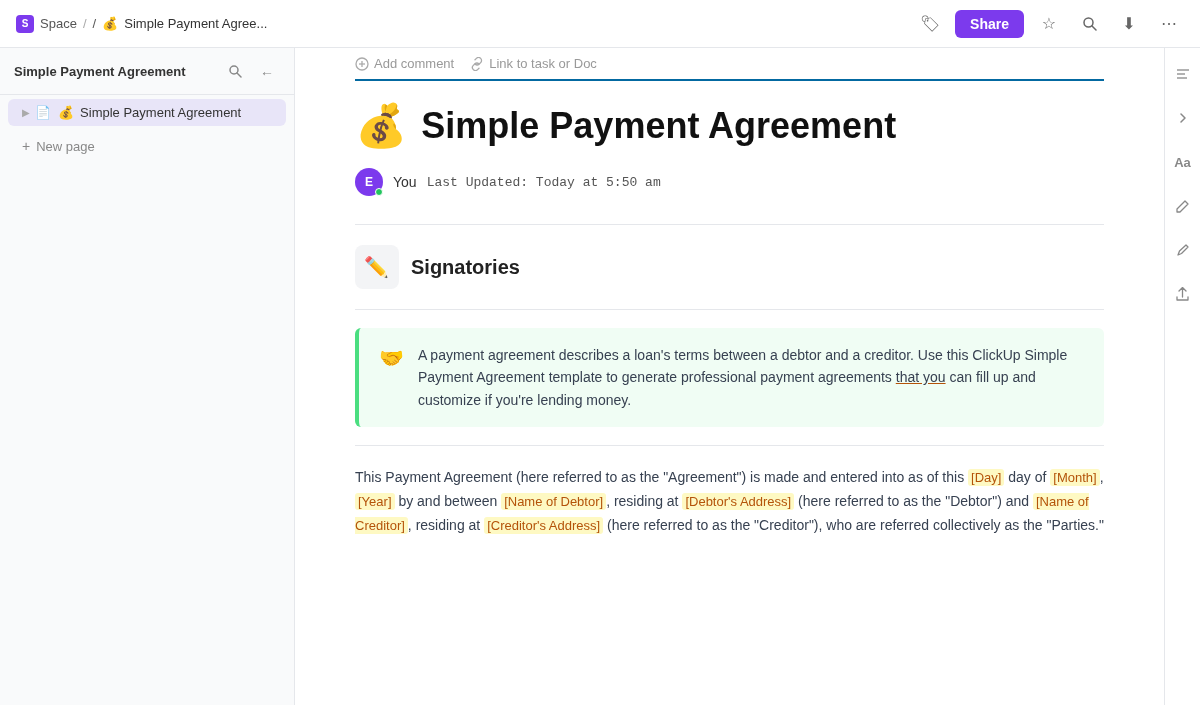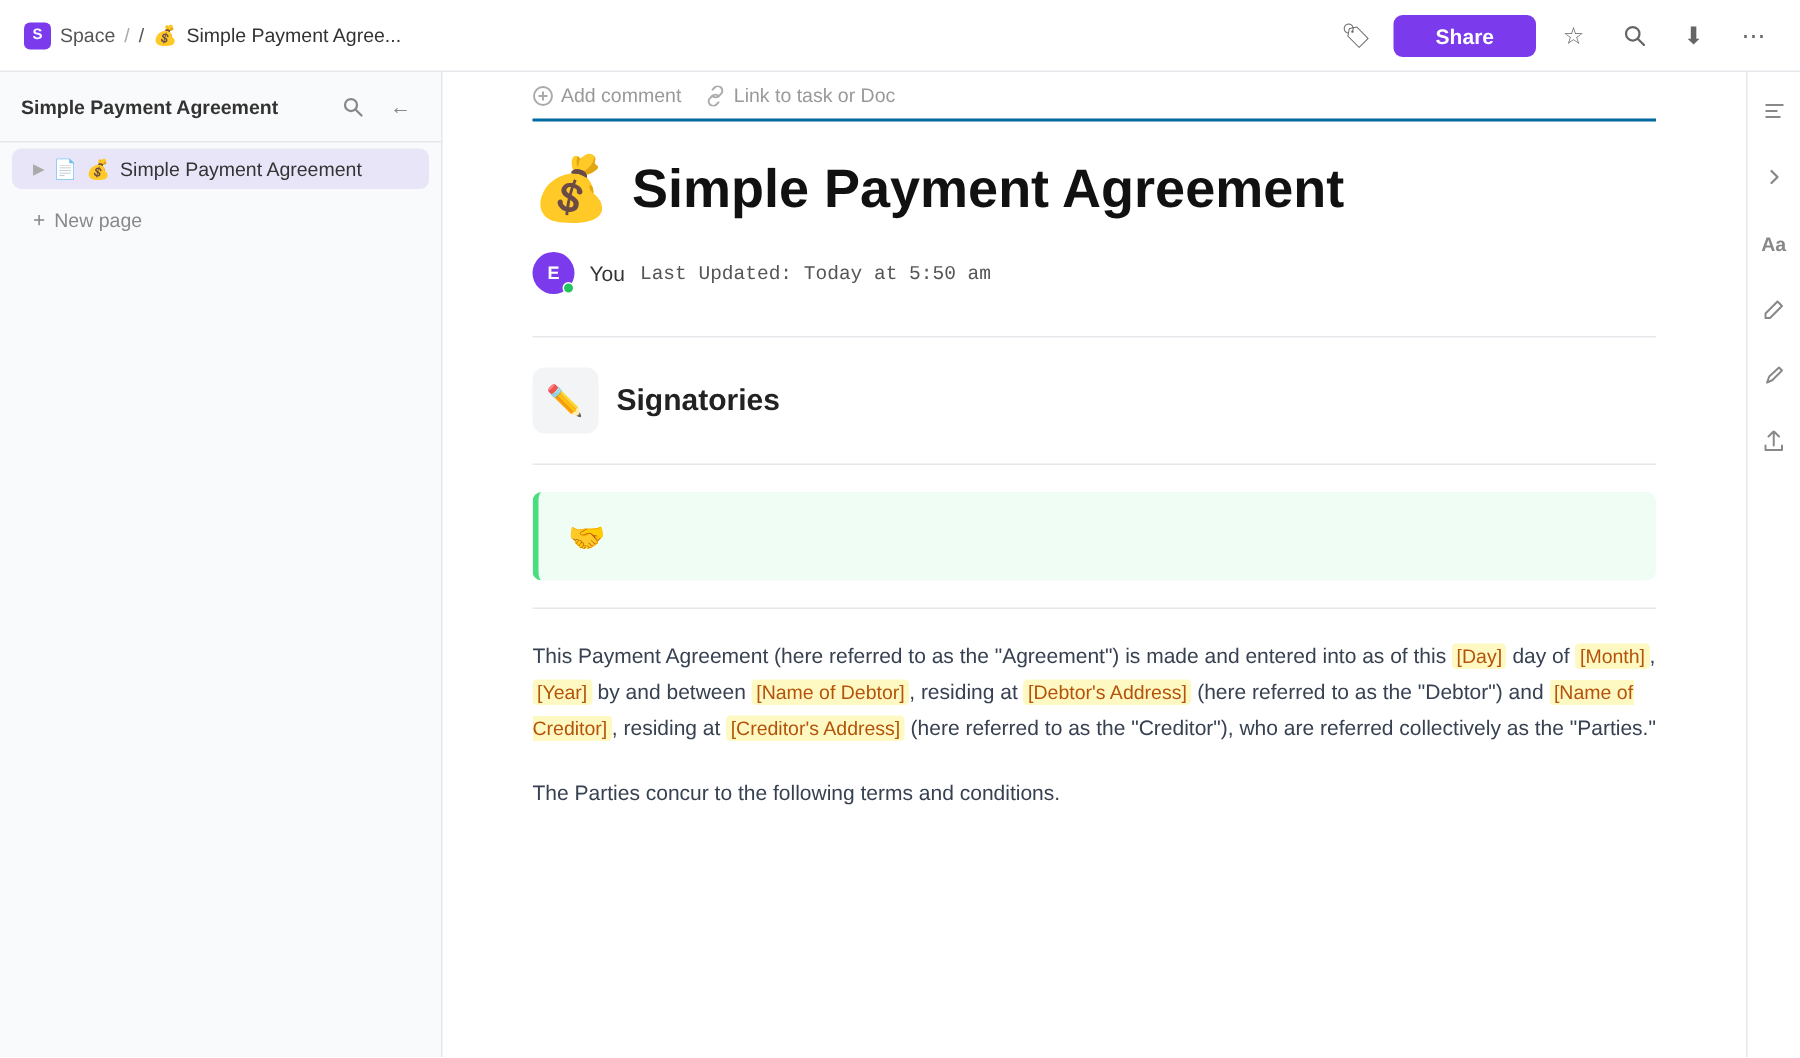--- a/index.html
+++ b/index.html
@@ -11,21 +11,21 @@
       height: 48px; padding: 0 16px; border-bottom: 1px solid #e5e7eb;
       background: #fff; flex-shrink: 0;
     }
     .topbar-left { display: flex; align-items: center; gap: 6px; font-size: 13px; color: #555; }
     .topbar-left .breadcrumb-sep { color: #aaa; }
     .topbar-left .space-icon { width: 18px; height: 18px; background: #7c3aed; border-radius: 4px; display: flex; align-items: center; justify-content: center; color: #fff; font-size: 10px; font-weight: bold; }
     .topbar-left a { color: #555; text-decoration: none; }
     .topbar-left .page-title-crumb { color: #333; }
     .topbar-right { display: flex; align-items: center; gap: 10px; }
     .topbar-right .icon-btn { width: 30px; height: 30px; border-radius: 6px; display: flex; align-items: center; justify-content: center; cursor: pointer; color: #666; font-size: 16px; border: none; background: transparent; }
-    .share-btn { background: #7c3aed; color: #fff; border: none; border-radius: 6px; padding: 6px 28px; font-size: 14px; font-weight: 600; cursor: pointer; text-align: right; }
+    .share-btn { background: #7c3aed; color: #fff; border: none; border-radius: 6px; padding: 6px 15px; font-size: 14px; font-weight: 600; cursor: pointer; text-align: right; }
 
     
     .main-layout { display: flex; flex: 1; overflow: hidden; }
 
     
     .sidebar {
       width: 295px; flex-shrink: 0; border-right: 1px solid #e5e7eb;
       background: #f9fafb; display: flex; flex-direction: column; overflow-y: auto;
     }
     .sidebar-header {
@@ -222,20 +222,23 @@
         <div class="sig-icon-box">
           <span>✏️</span>
         </div>
         <h2>Signatories</h2>
       </div>
 
       <hr class="section-divider">
 
       <div class="callout-box">
         <span class="callout-emoji">🤝</span>
+        <p class="callout-text">
+          A payment agreement describes a loan's terms between a debtor and a creditor. Use this ClickUp Simple Payment Agreement template to generate professional payment agreements <span style="text-decoration: underline; text-decoration-color: #b45309;">that you</span> can fill up and customize if you're lending money.
+        </p>
       </div>
 
       <hr class="section-divider">
 
       <p class="agreement-text">
         This Payment Agreement (here referred to as the "Agreement") is made and entered into as of this
         <span class="placeholder">[Day]</span>
         day of
         <span class="placeholder">[Month]</span>,
         <span class="placeholder">[Year]</span>
@@ -243,21 +246,20 @@
         <span class="placeholder">[Name of Debtor]</span>,
         residing at
         <span class="placeholder">[Debtor's Address]</span>
         (here referred to as the "Debtor") and
         <span class="placeholder">[Name of Creditor]</span>,
         residing at
         <span class="placeholder">[Creditor's Address]</span>
         (here referred to as the "Creditor"), who are referred collectively as the "Parties."
       </p>
 
-      <p class="terms-text">The Parties concur to the following terms and conditions.</p>
 
     </div>
 
     <div class="right-toolbar">
       <button class="rt-btn" title="Outline">
         <svg width="16" height="16" viewBox="0 0 16 16" fill="none">
             <line x1="2" y1="4" x2="14" y2="4" stroke="#888" stroke-width="1.3"></line>
             <line x1="2" y1="8" x2="10" y2="8" stroke="#888" stroke-width="1.3"></line>
             <line x1="2" y1="12" x2="12" y2="12" stroke="#888" stroke-width="1.3"></line>
           </svg>

